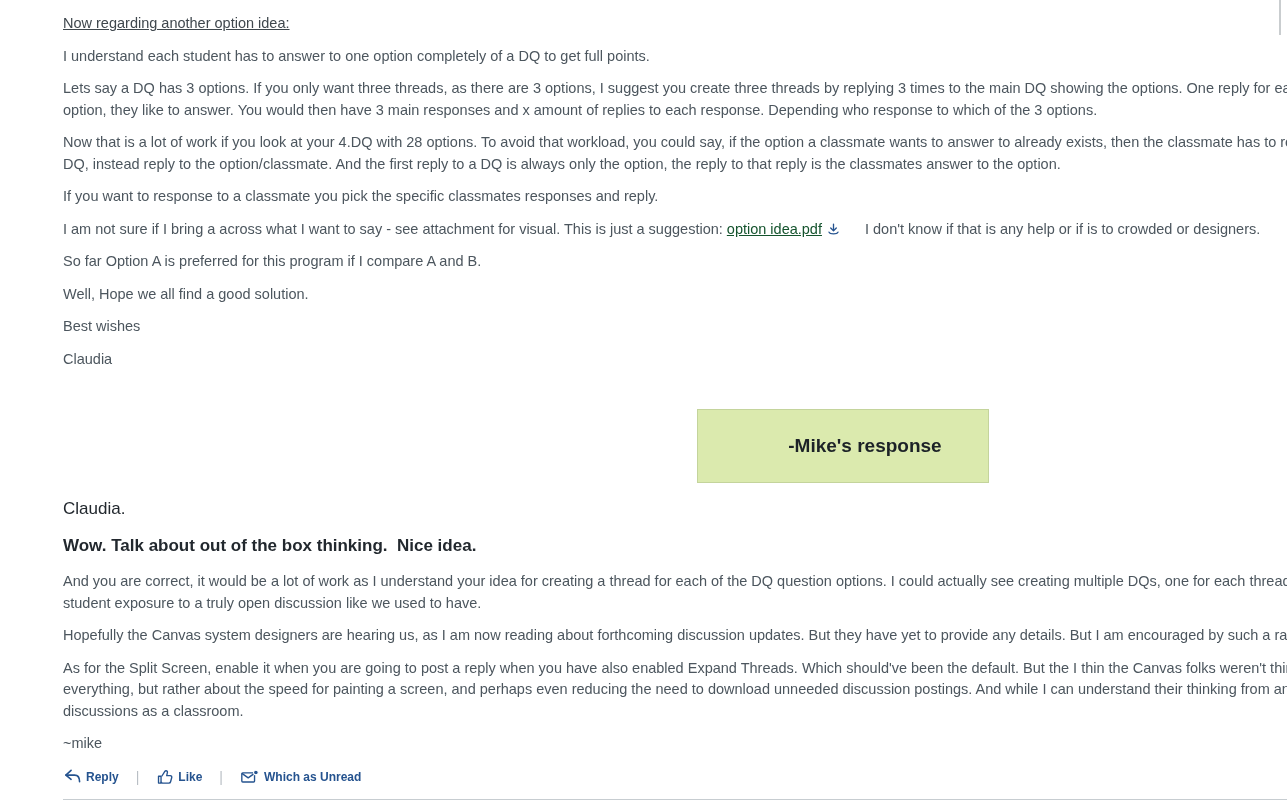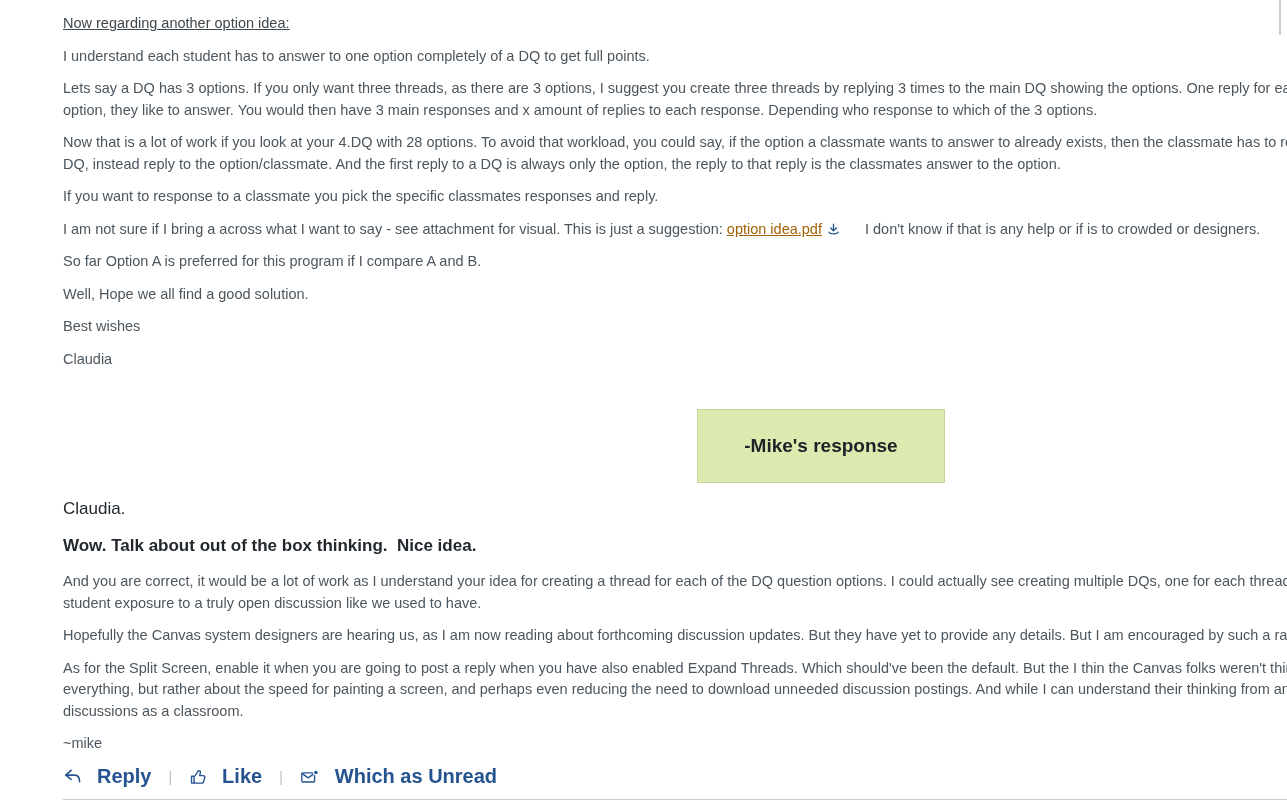--- a/index.html
+++ b/index.html
@@ -32,40 +32,41 @@
   .para { margin: 0 0 11px 0; }
   .heading-underlined {
     text-decoration: underline;
     font-size: 14.5px;
     line-height: 21.5px;
     color: #3f474d;
     margin-bottom: 11px;
     white-space: nowrap;
   }
   .attach-link {
-    color: #a16207;
+    color: #14532d;
     text-decoration: underline;
     cursor: pointer;
     white-space: nowrap;
   }
   .dl-icon {
     display: inline-block;
     vertical-align: -3px;
     margin-left: 4px;
   }
   .attach-suffix { margin-left: 24px; }
   .annotation-box {
     margin: 39px 0 14px 634px;
     width: 246px;
     height: 72px;
     background: #dbeaae;
     border: 1px solid #c4d49c;
     display: flex;
     align-items: center;
     justify-content: center;
+    padding-left: 44px;
   }
   .annotation-box span {
     font-size: 19px;
     font-weight: 700;
     color: #1c2227;
     white-space: nowrap;
   }
   .author-heading {
     font-size: 17px;
     line-height: 24px;
@@ -83,23 +84,23 @@
   }
   .toolbar {
     display: flex;
     align-items: center;
     margin-top: 9px;
     height: 22px;
   }
   .tb-btn {
     display: flex;
     align-items: center;
-    gap: 15px;
+    gap: 4px;
     color: #25538f;
-    font-size: 20px;
+    font-size: 12px;
     font-weight: 700;
     cursor: pointer;
     white-space: nowrap;
   }
   .tb-sep {
     color: #b9bfc5;
     font-size: 14px;
     margin: 0 17px;
   }
   .bottom-divider {

